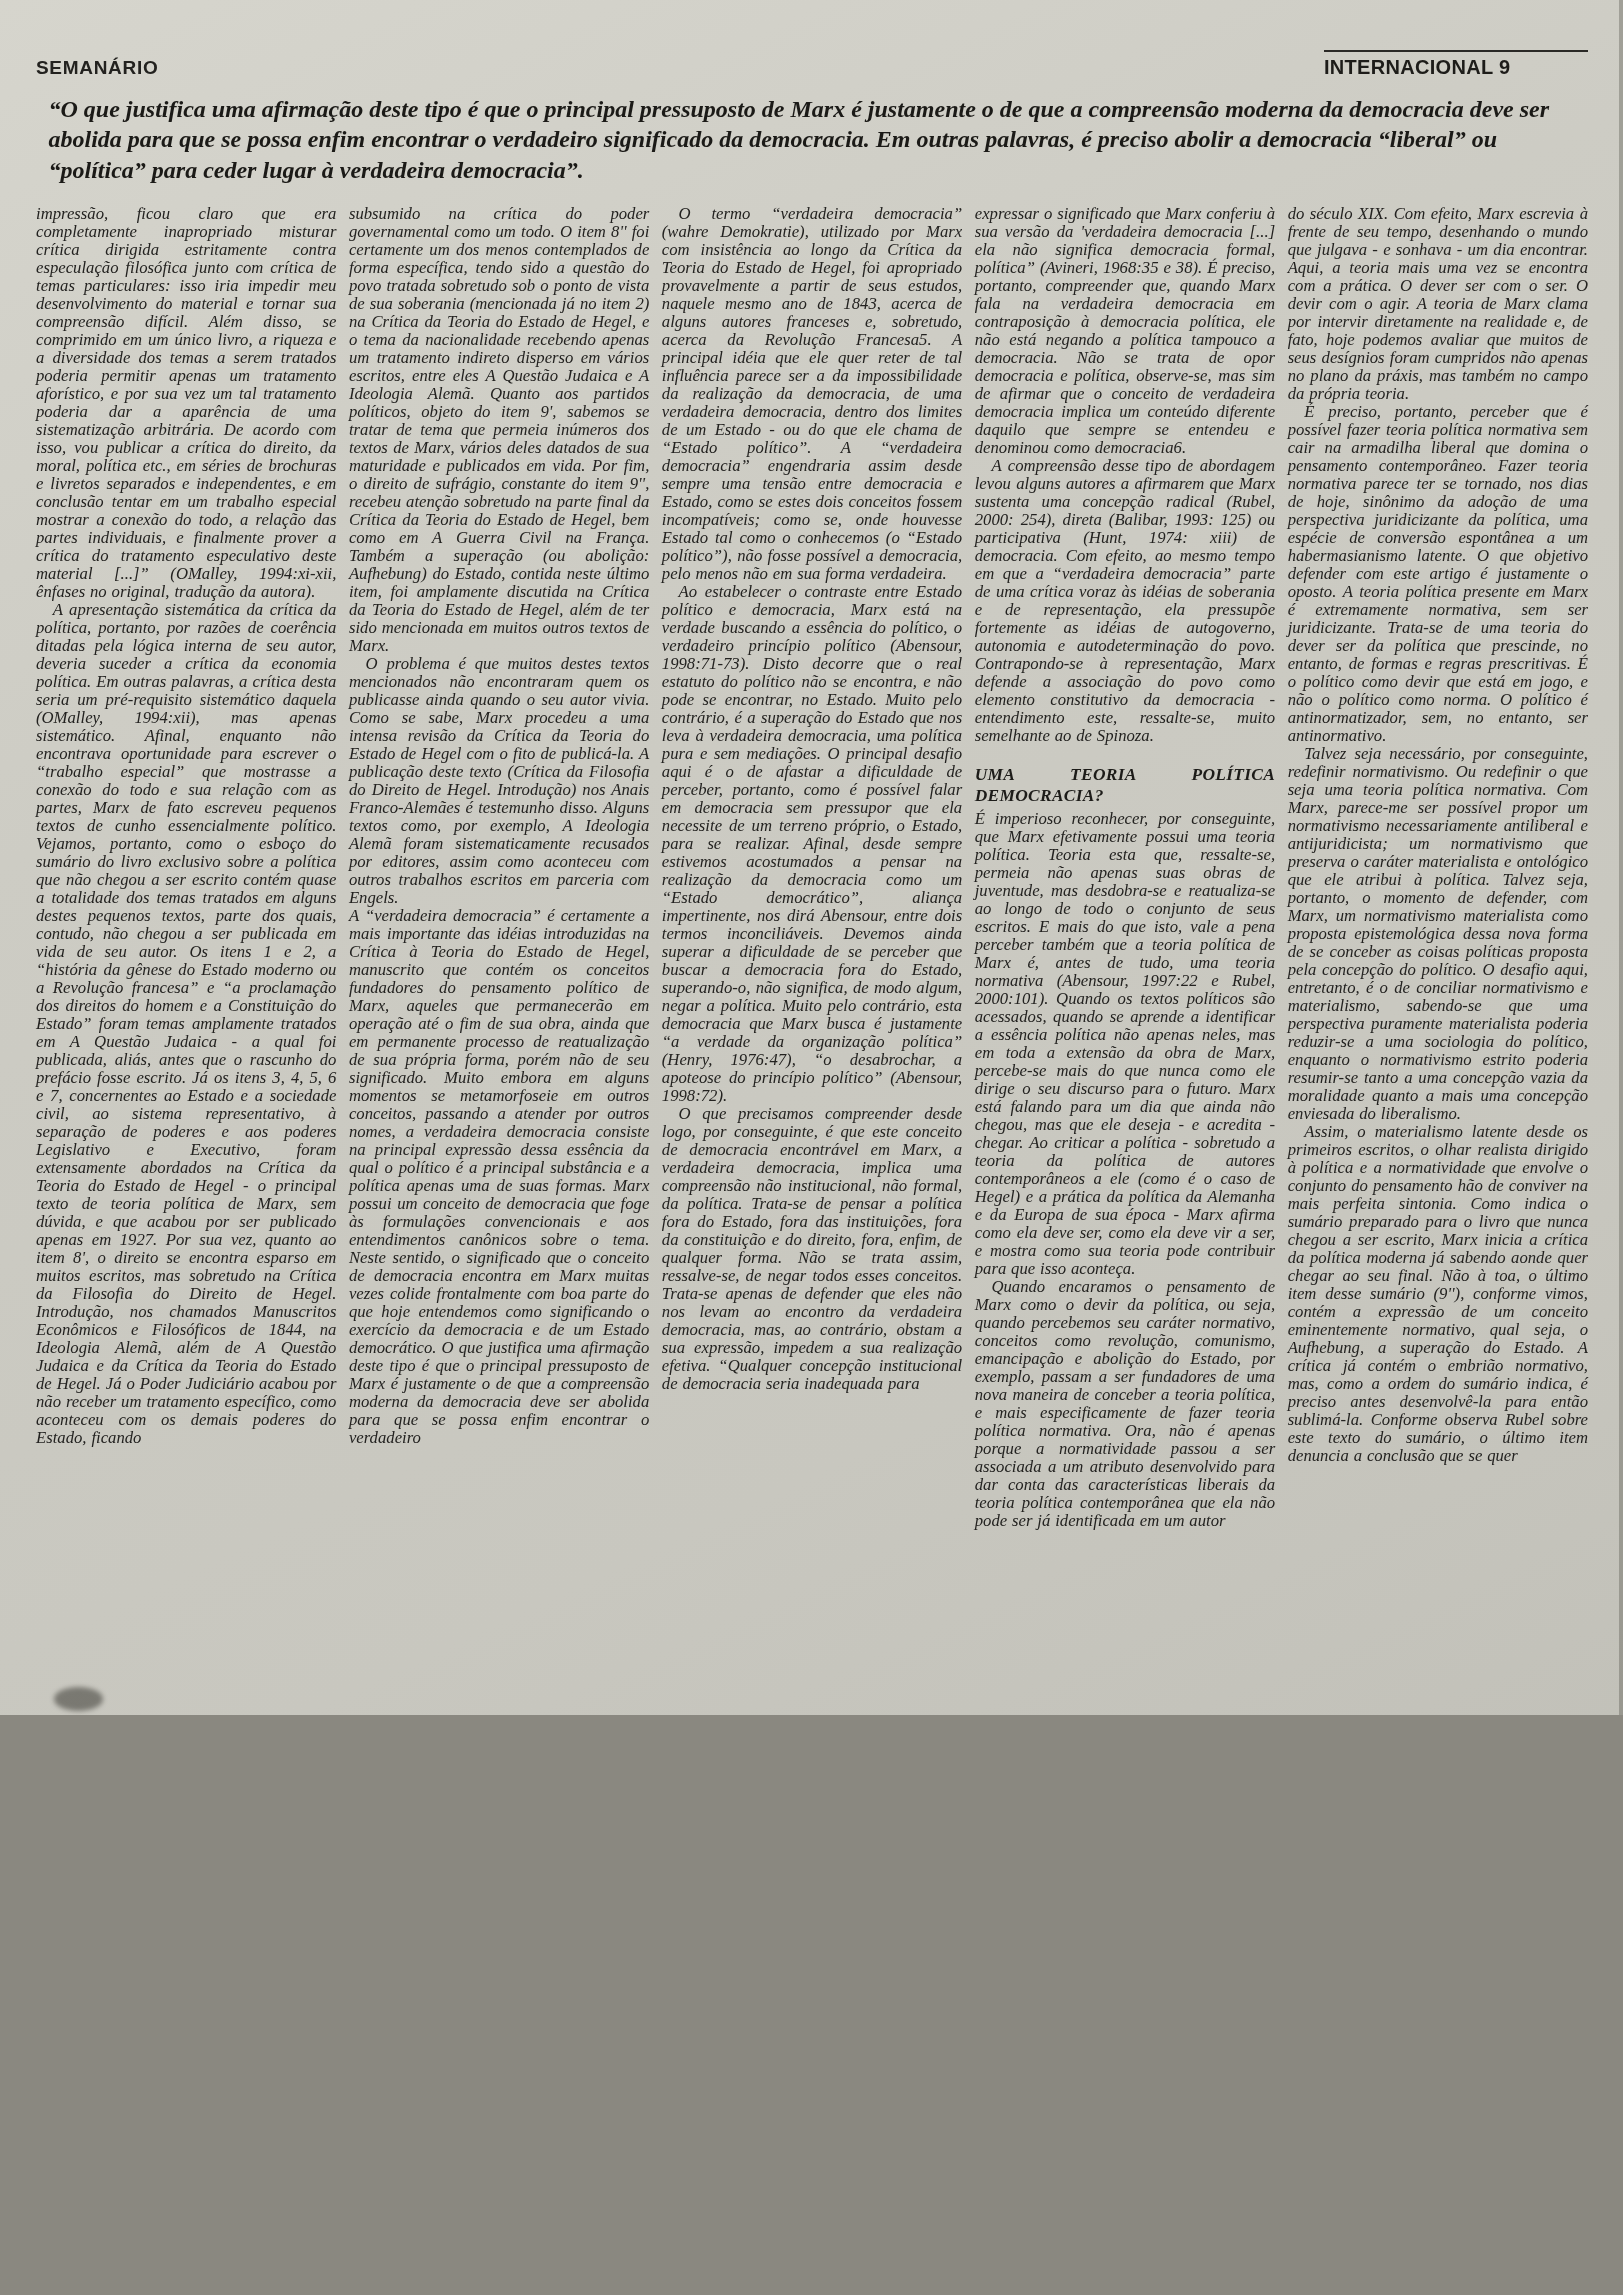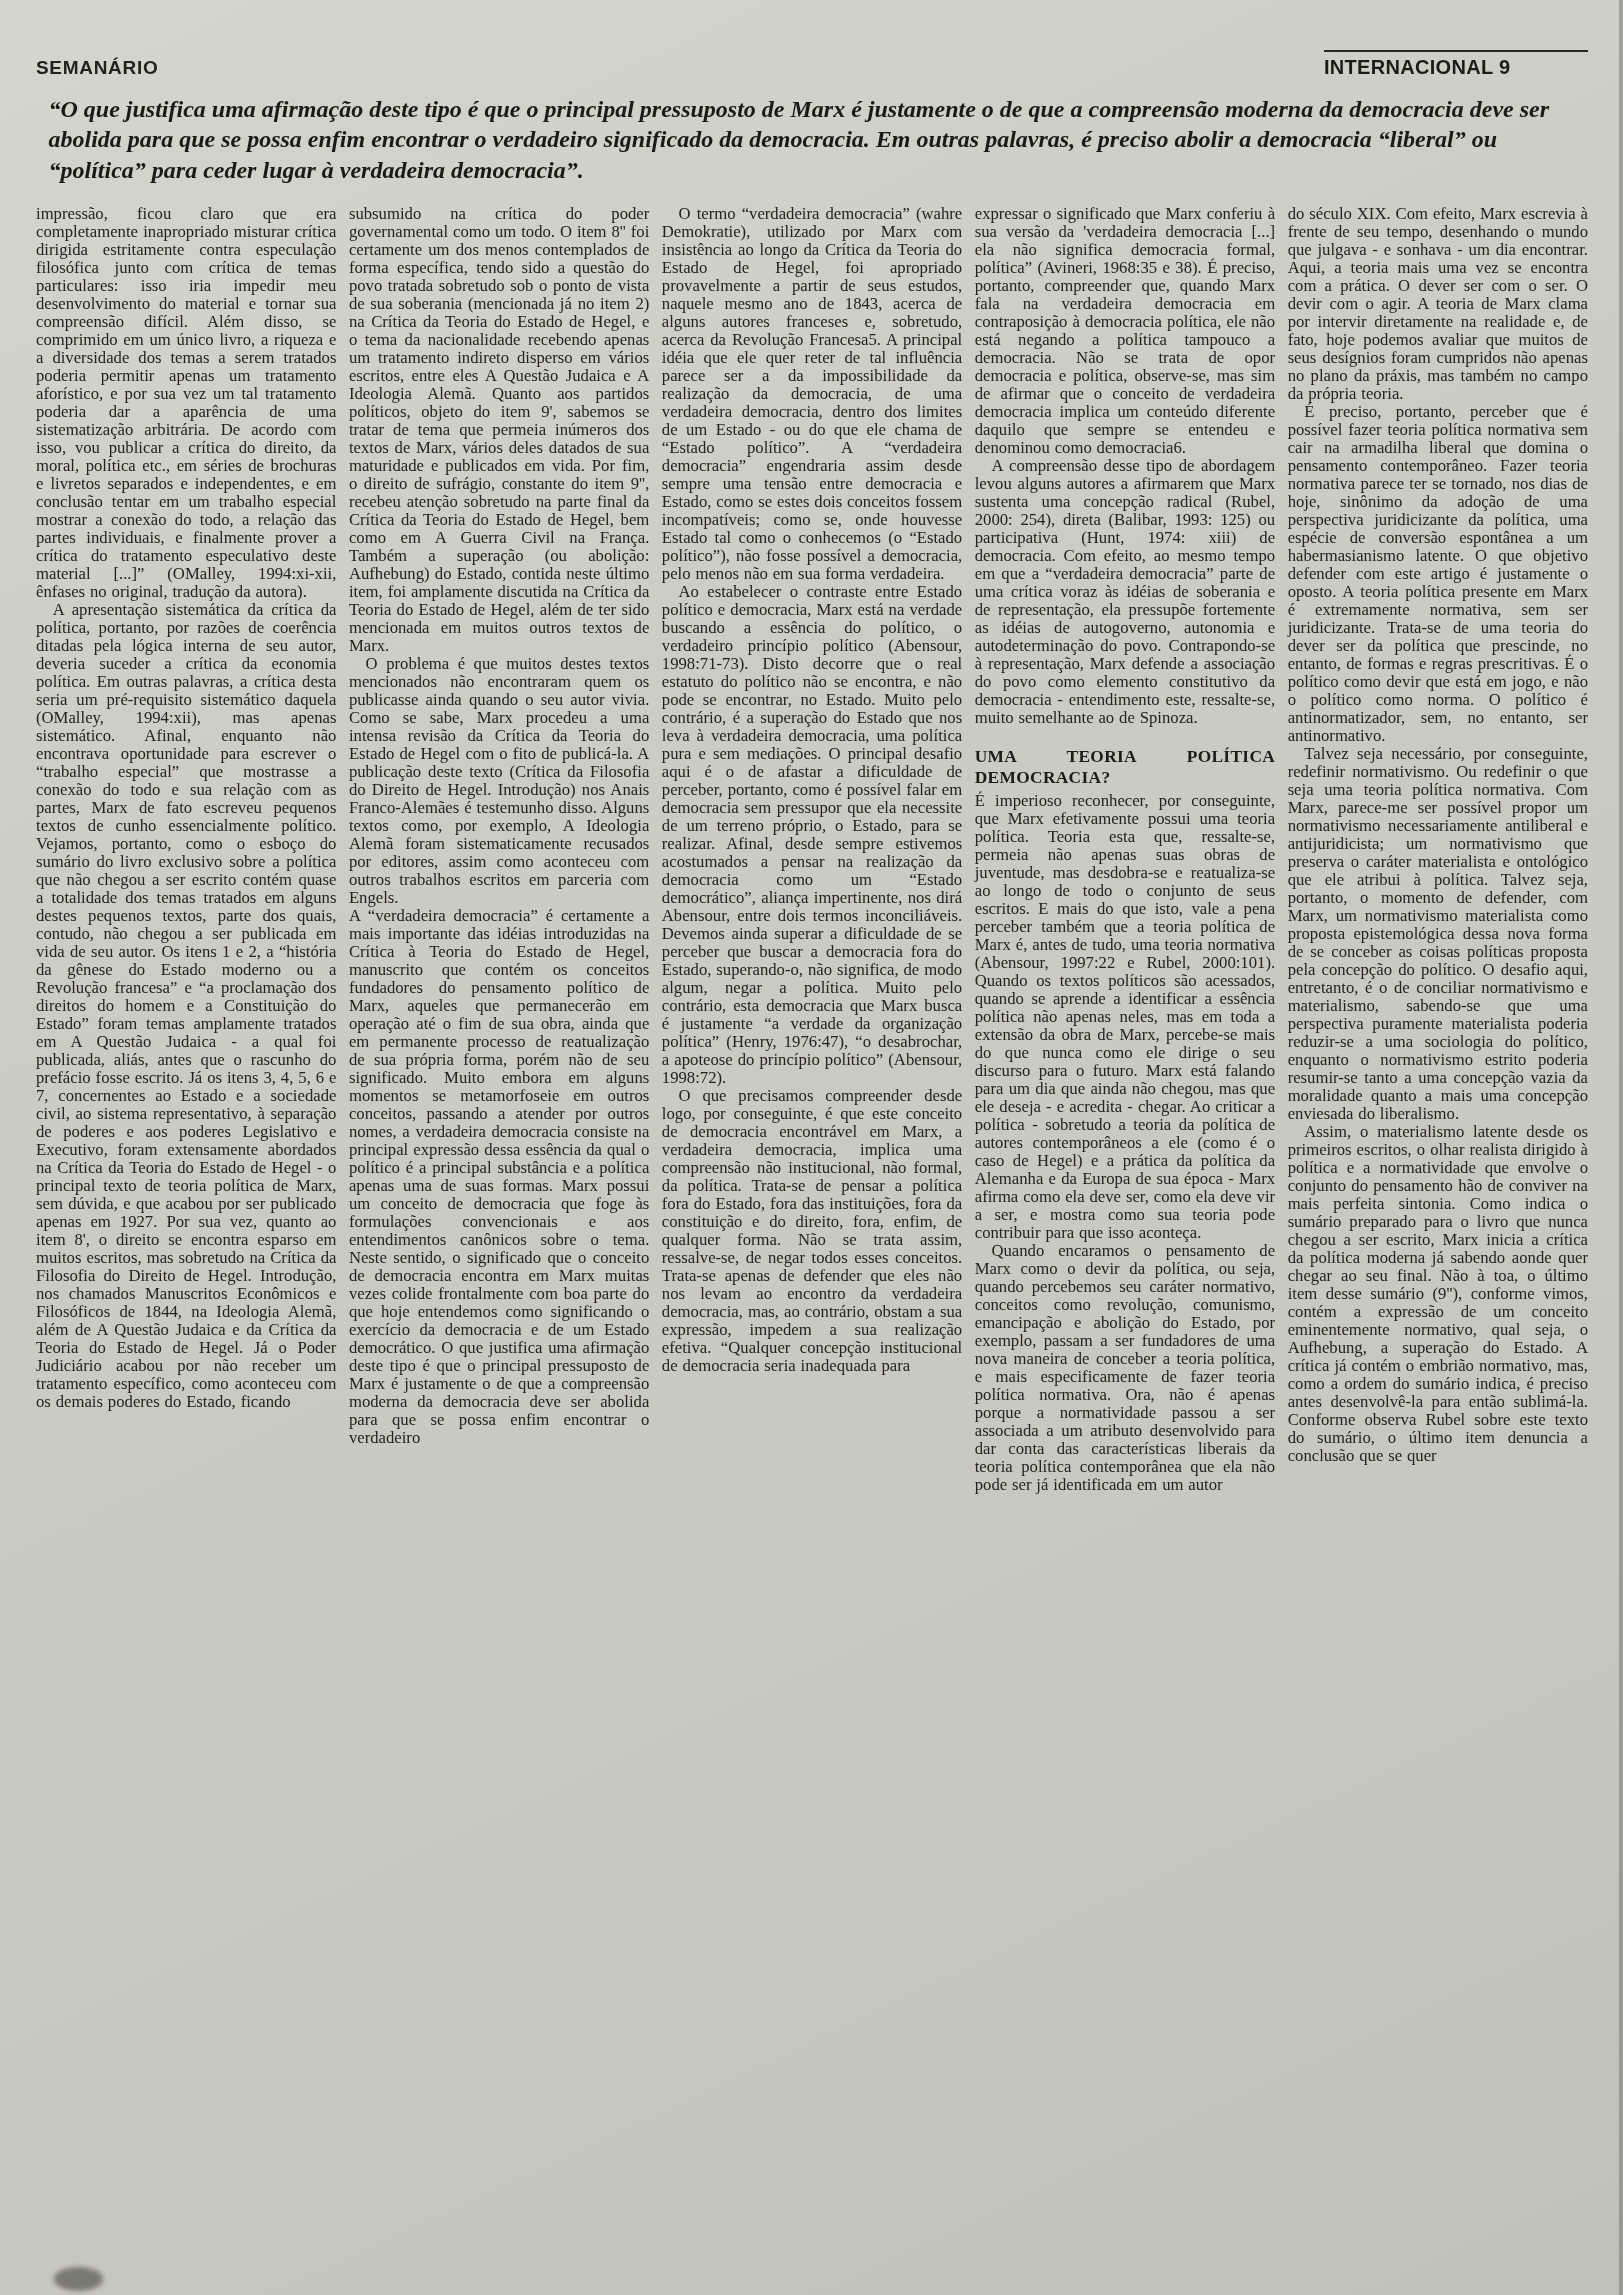--- a/index.html
+++ b/index.html
@@ -3,21 +3,21 @@
 <meta charset="utf-8">
 <style>
   html, body {
     margin: 0;
     padding: 0;
     background: #8a8880;
   }
   .page {
     position: relative;
     width: 1624px;
-    height: 2295px;
+    height: 1715px;
     box-sizing: border-box;
     padding: 50px 36px 36px 36px;
     background: linear-gradient(155deg, #d6d5cd 0%, #cdccc4 35%, #c8c7bf 75%, #c2c1b9 100%);
     color: #201f1c;
     overflow: hidden;
     font-family: "Liberation Serif", "DejaVu Serif", serif;
   }
 
   
   .masthead {
@@ -55,20 +55,21 @@
 
   
   .columns {
     display: flex;
     gap: 12.5px;
     margin-top: 19.4px;
   }
   .col {
     flex: 1 1 0;
     min-width: 0;
+    font-style: italic;
   }
   .col p {
     margin: 0;
     font-size: 16.7px;
     line-height: 18px;
     text-align: justify;
     text-indent: 16.7px;
     color: #232220;
     word-spacing: 0.7px;
   }

